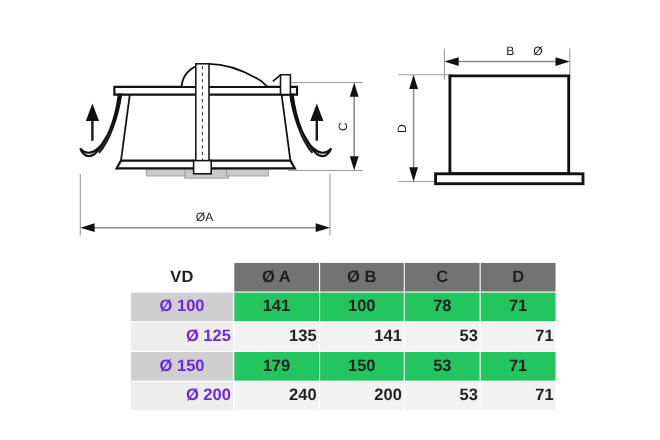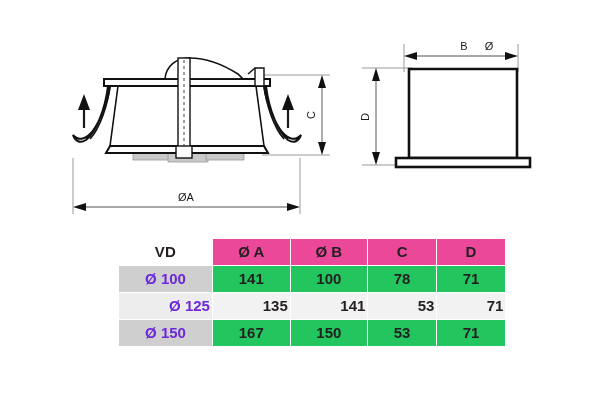--- a/index.html
+++ b/index.html
@@ -66,21 +66,21 @@
   .hdr-blank {
     background: #ffffff;
     color: #8c8c8c;
     font-size: 17px;
     font-weight: bold;
     text-align: left;
     padding-left: 9px;
     letter-spacing: 0.2px;
   }
   .hdr-cell {
-    background: #ec4899;
+    background: #737373;
     color: #ffffff;
     font-size: 15px;
     font-weight: bold;
   }
   .row-shade td { background: #22c55e; }
   .row-plain td { background: #f2f2f2; padding-left: 48px; }
   .row-shade td.col-label,
   .row-plain td.col-label {
     font-size: 15px;
     font-weight: bold;
@@ -226,21 +226,28 @@
       </tr>
       <tr class="row-plain">
         <td class="col-label">Ø 125</td>
         <td class="col-a">135</td>
         <td class="col-b">141</td>
         <td class="col-c">53</td>
         <td class="col-d">71</td>
       </tr>
       <tr class="row-shade">
         <td class="col-label">Ø 150</td>
-        <td class="col-a">167</td>
+        <td class="col-a">179</td>
         <td class="col-b">150</td>
         <td class="col-c">53</td>
         <td class="col-d">71</td>
       </tr>
+      <tr class="row-plain">
+        <td class="col-label">Ø 200</td>
+        <td class="col-a">240</td>
+        <td class="col-b">200</td>
+        <td class="col-c">53</td>
+        <td class="col-d">71</td>
+      </tr>
     </tbody>
   </table>
 
 </div>
 
 </body></html>

